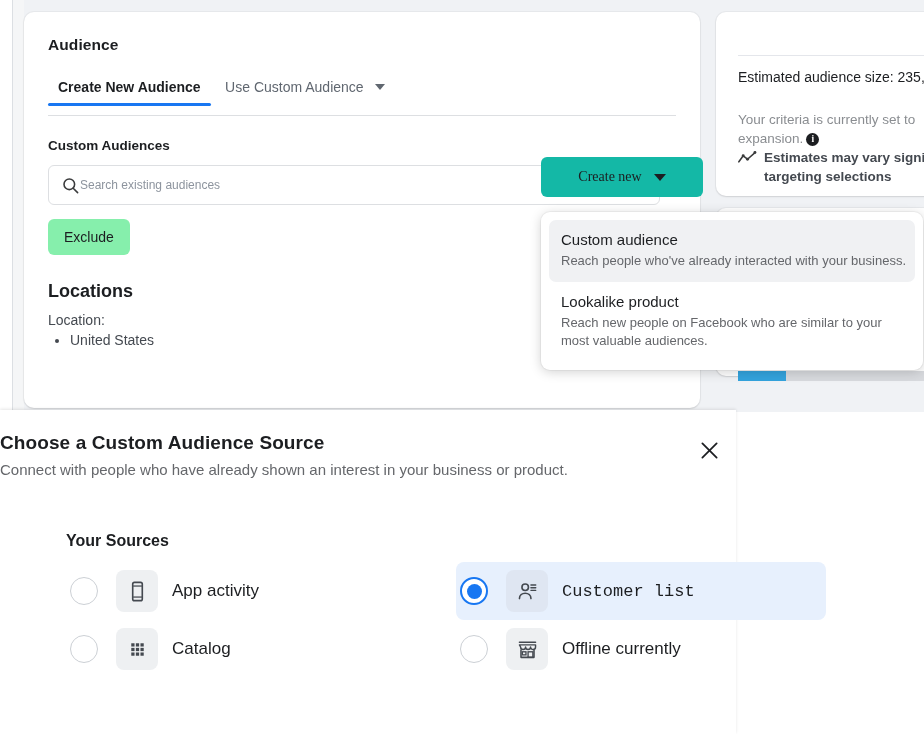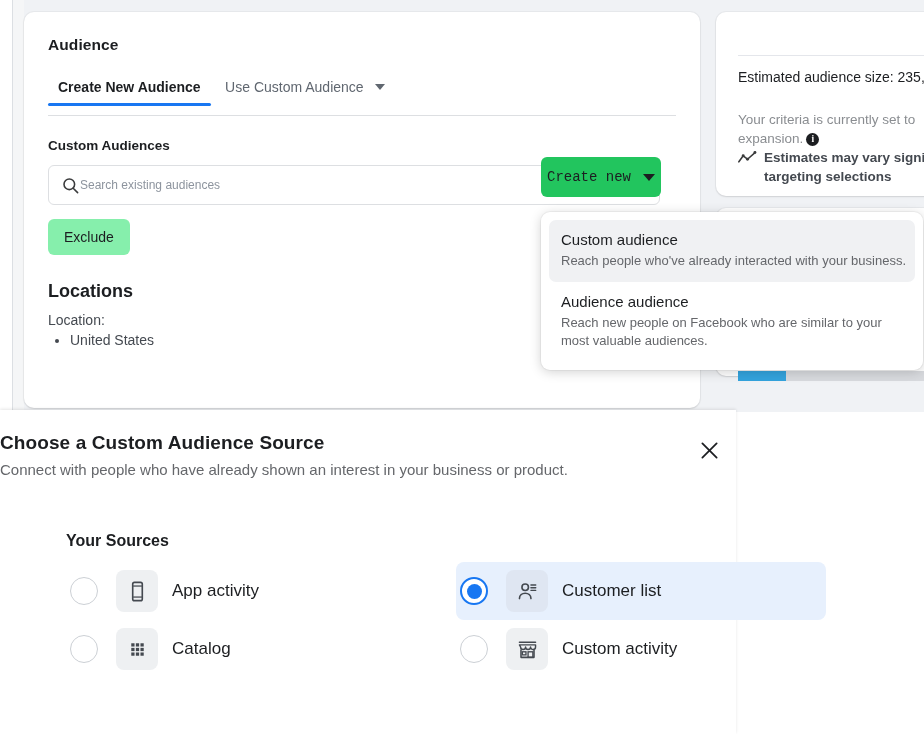--- a/index.html
+++ b/index.html
@@ -69,24 +69,24 @@
   }
   .exclude-wrap { margin-top: 14px; }
 
   .loc-label { font-size: 18px; font-weight: bold; color: #1c1e21; margin-top: 26px; }
   .loc-line { font-size: 14px; color: #444950; margin-top: 10px; }
   .loc-ul { margin: 2px 0 0 0; padding-left: 22px; }
   .loc-ul li { font-size: 14px; color: #444950; line-height: 20px; }
 
   
   .create-new-btn {
-    position: absolute; left: 541px; top: 157px; width: 120px; height: 40px;
-    background: #22c55e; border: none; border-radius: 6px; cursor: pointer;
+    position: absolute; left: 541px; top: 157px; width: 162px; height: 40px;
+    background: #14b8a6; border: none; border-radius: 6px; cursor: pointer;
     display: flex; align-items: center; justify-content: center; gap: 12px;
-    font-size: 14px; color: #1c1e21; font-family: Liberation Mono, monospace; z-index: 30;
+    font-size: 14px; color: #1c1e21; font-family: Liberation Serif, serif; z-index: 30;
   }
   .create-new-btn .caret {
     width: 0; height: 0;
     border-left: 6px solid transparent; border-right: 6px solid transparent;
     border-top: 7px solid #1c1e21;
   }
 
   
   .card-right {
     position: absolute; left: 716px; top: 12px; width: 232px; height: 184px;
@@ -150,21 +150,21 @@
   .sources-wrap { position: absolute; left: 66px; top: 122px; width: 790px; }
   .sources-title { font-size: 16px; font-weight: bold; color: #1c1e21; }
 
   .src-grid { display: grid; grid-template-columns: 390px 370px; column-gap: 0; margin-top: 12px; }
   .src-col { display: flex; flex-direction: column; }
 
   .src-row {
     display: flex; align-items: center; height: 58px; border-radius: 8px;
     cursor: pointer; padding: 0 10px 0 0; margin-bottom: 0;
   }
-  .src-row.selected { background: #e7f0fd; }
+  .src-row.selected { background: #e7f0fd; font-family: Liberation Mono, monospace; }
 
   .radio {
     flex: none; width: 28px; height: 28px; border-radius: 50%;
     border: 1px solid #ccd0d5; background: #fff; margin: 0 18px 0 4px;
     display: flex; align-items: center; justify-content: center;
   }
   .radio.on { border: 2px solid #1877f2; }
   .radio.on::after { content: ""; width: 15px; height: 15px; border-radius: 50%; background: #1877f2; }
 
   .src-icon {
@@ -249,21 +249,21 @@
     <div class="gauge-track">
       <div class="gauge-fill"></div>
     </div>
 
     <div class="menu">
       <div class="menu-item hover">
         <div class="menu-item-title">Custom audience</div>
         <div class="menu-item-desc">Reach people who've already interacted with your business.</div>
       </div>
       <div class="menu-item">
-        <div class="menu-item-title">Audience audience</div>
+        <div class="menu-item-title">Lookalike product</div>
         <div class="menu-item-desc">Reach new people on Facebook who are similar to your most valuable audiences.</div>
       </div>
     </div>
 
     <button class="create-new-btn">
       <span>Create new</span>
       <span class="caret"></span>
     </button>
   </div>
 
@@ -336,20 +336,20 @@
             <span class="radio"></span>
             <span class="src-icon">
               <svg width="23" height="23" viewBox="0 0 24 24" fill="none">
                 <path d="M3.6 7.2h16.8v2.2a2.6 2.6 0 0 1-5.2 0 2.6 2.6 0 0 1-5.2 0 2.6 2.6 0 0 1-5.2 0z" stroke="#444950" stroke-width="1.5" stroke-linejoin="round"></path>
                 <line x1="3.6" y1="4.4" x2="20.4" y2="4.4" stroke="#444950" stroke-width="1.6" stroke-linecap="round"></line>
                 <path d="M5.2 12v8.2h13.6V12" stroke="#444950" stroke-width="1.6" stroke-linejoin="round"></path>
                 <rect x="12.6" y="14.4" width="5" height="5.8" stroke="#444950" stroke-width="1.4"></rect>
                 <rect x="6.6" y="14.4" width="3.8" height="3.2" stroke="#444950" stroke-width="1.4"></rect>
               </svg>
             </span>
-            <span class="src-label">Custom activity</span>
+            <span class="src-label">Offline currently</span>
           </div>
         </div>
       </div>
     </div>
   </div>
 
 </div>
 
 </body></html>

